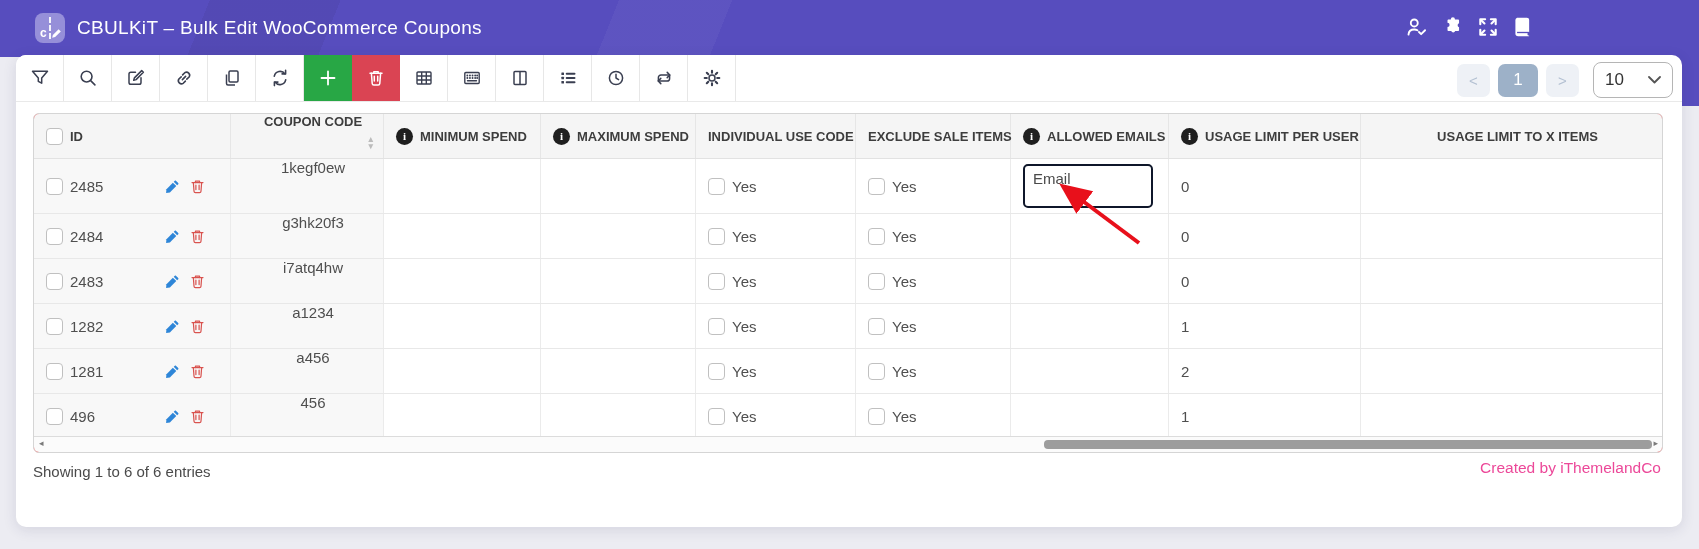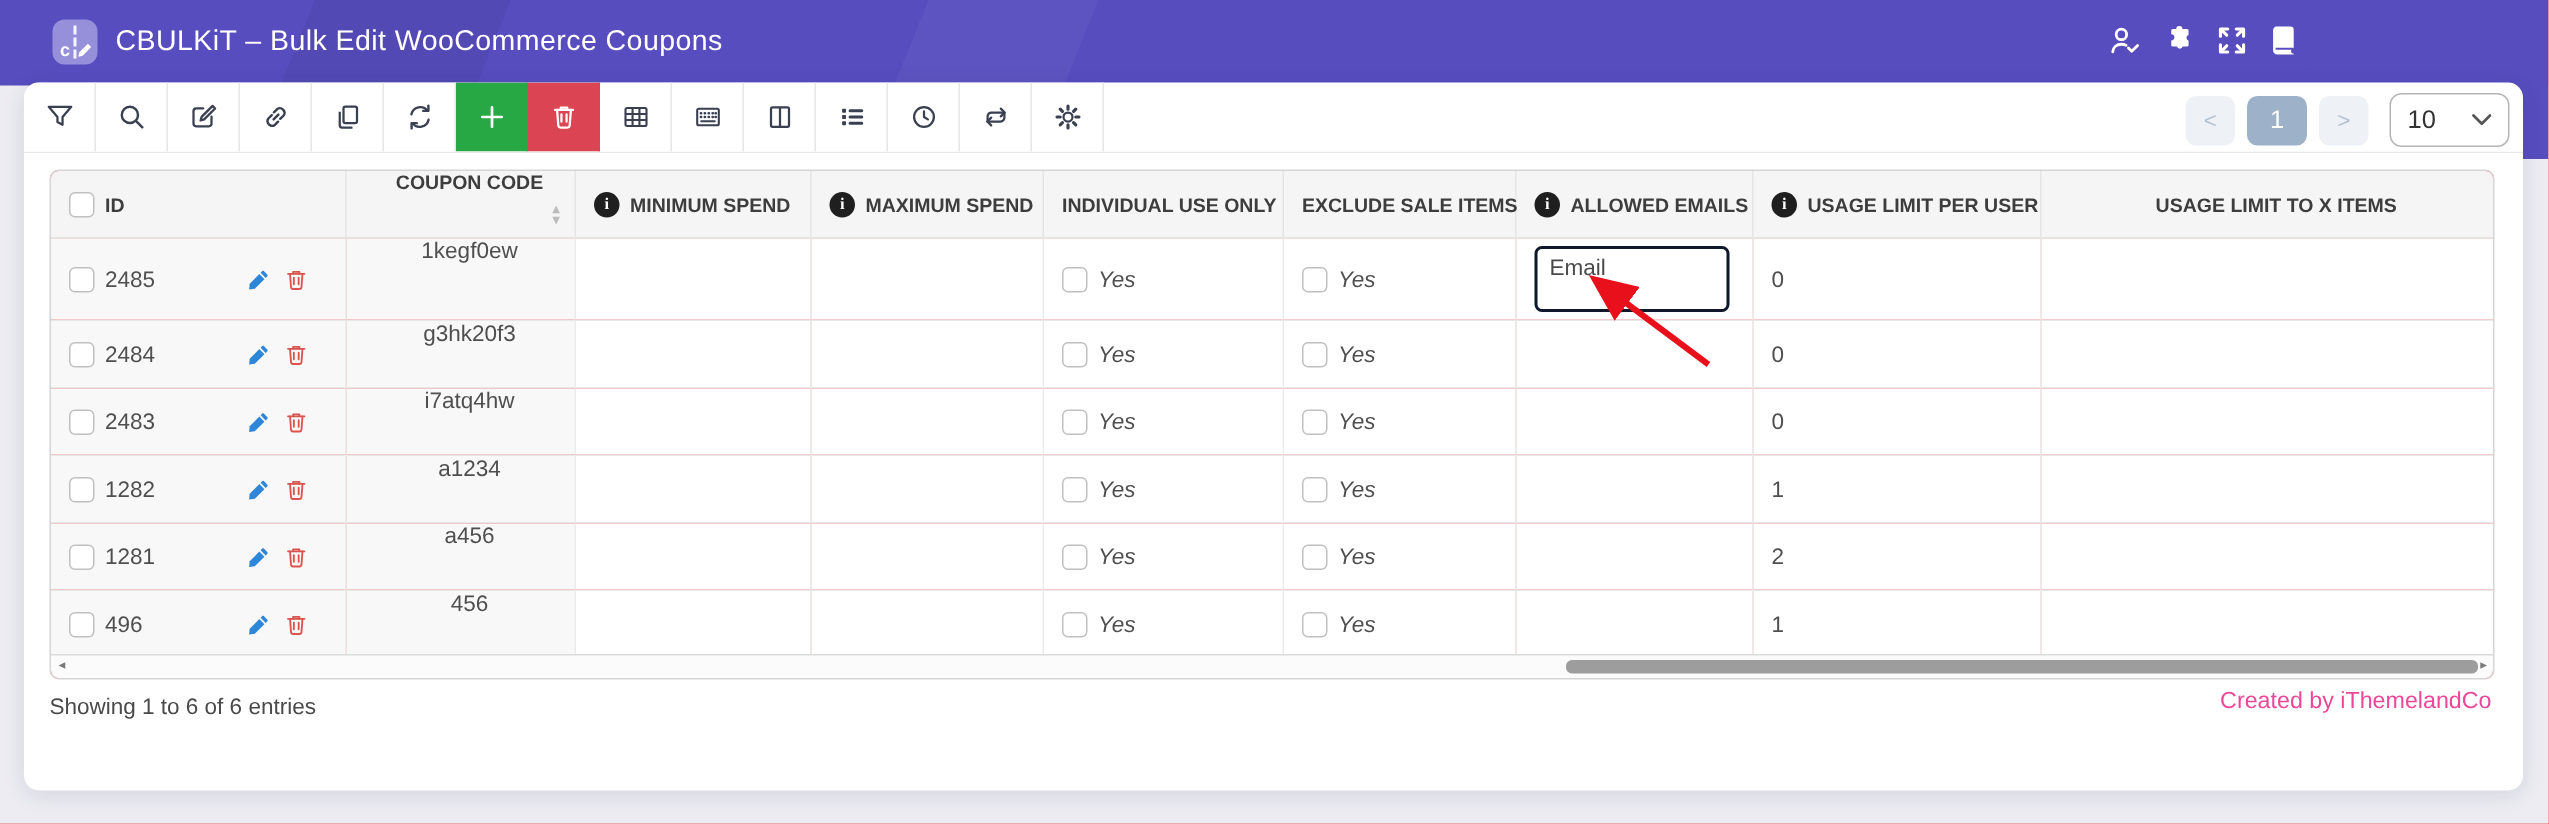--- a/index.html
+++ b/index.html
@@ -49,21 +49,21 @@
   .td{display:flex;align-items:center;padding-left:12px;font-size:15px;color:#4f4f4f;border-right:1px solid #ebebeb;box-sizing:border-box;background:#fff;white-space:nowrap;}
   .td:last-child{border-right:none;}
   .td.gray{background:#f8f8f8;}
   .c0{width:197px;}.c1{width:153px;flex-direction:column;}.c2{width:157px;}.c3{width:155px;}
   .c4{width:160px;}.c5{width:155px;}.c6{width:158px;}.c7{width:192px;}.c8{width:303px;flex:1;justify-content:center;}
 
   .cb{width:17px;height:17px;border:1.5px solid #c0c0c0;border-radius:4px;background:#fff;box-sizing:border-box;flex:none;cursor:pointer;}
   .id-num{margin-left:7px;}
   .acts{margin-left:auto;display:flex;align-items:center;gap:8px;padding-right:24px;}
   .act{display:flex;cursor:pointer;}
-  .yes-lbl{margin-left:7px;font-style:italic;}
+  .yes-lbl{margin-left:7px;}
   .info-i{width:17px;height:17px;border-radius:50%;background:#1f1f1f;color:#fff;font-size:11px;font-weight:bold;display:inline-flex;align-items:center;justify-content:center;flex:none;font-family:"Liberation Serif",serif;}
   .sort{margin-left:auto;margin-right:10px;display:flex;flex-direction:column;color:#bcbcbc;font-size:9px;line-height:7px;cursor:pointer;}
 
   .email-box{width:130px;height:44px;border:2px solid #0f172a;border-radius:5px;background:#fff;box-sizing:border-box;padding:4px 8px;font-size:15px;color:#4a4a4a;display:block;cursor:text;}
 
   
   .hscroll{position:absolute;left:0;right:0;bottom:0;height:15px;background:#fbfbfb;border-top:1px solid #dcdcdc;}
   .hs-arrow{position:absolute;top:1px;font-size:9px;color:#7a7a7a;cursor:pointer;}
   .hs-left{left:5px;}
   .hs-right{right:4px;}
@@ -277,21 +277,21 @@
         </div>
         <div class="th c2">
           <span class="info-i">i</span>
           <span>MINIMUM SPEND</span>
         </div>
         <div class="th c3">
           <span class="info-i">i</span>
           <span>MAXIMUM SPEND</span>
         </div>
         <div class="th c4">
-          <span>INDIVIDUAL USE ONLY</span>
+          <span>INDIVIDUAL USE CODE</span>
         </div>
         <div class="th c5">
           <span>EXCLUDE SALE ITEMS</span>
         </div>
         <div class="th c6">
           <span class="info-i">i</span>
           <span>ALLOWED EMAILS</span>
         </div>
         <div class="th c7">
           <span class="info-i">i</span>

